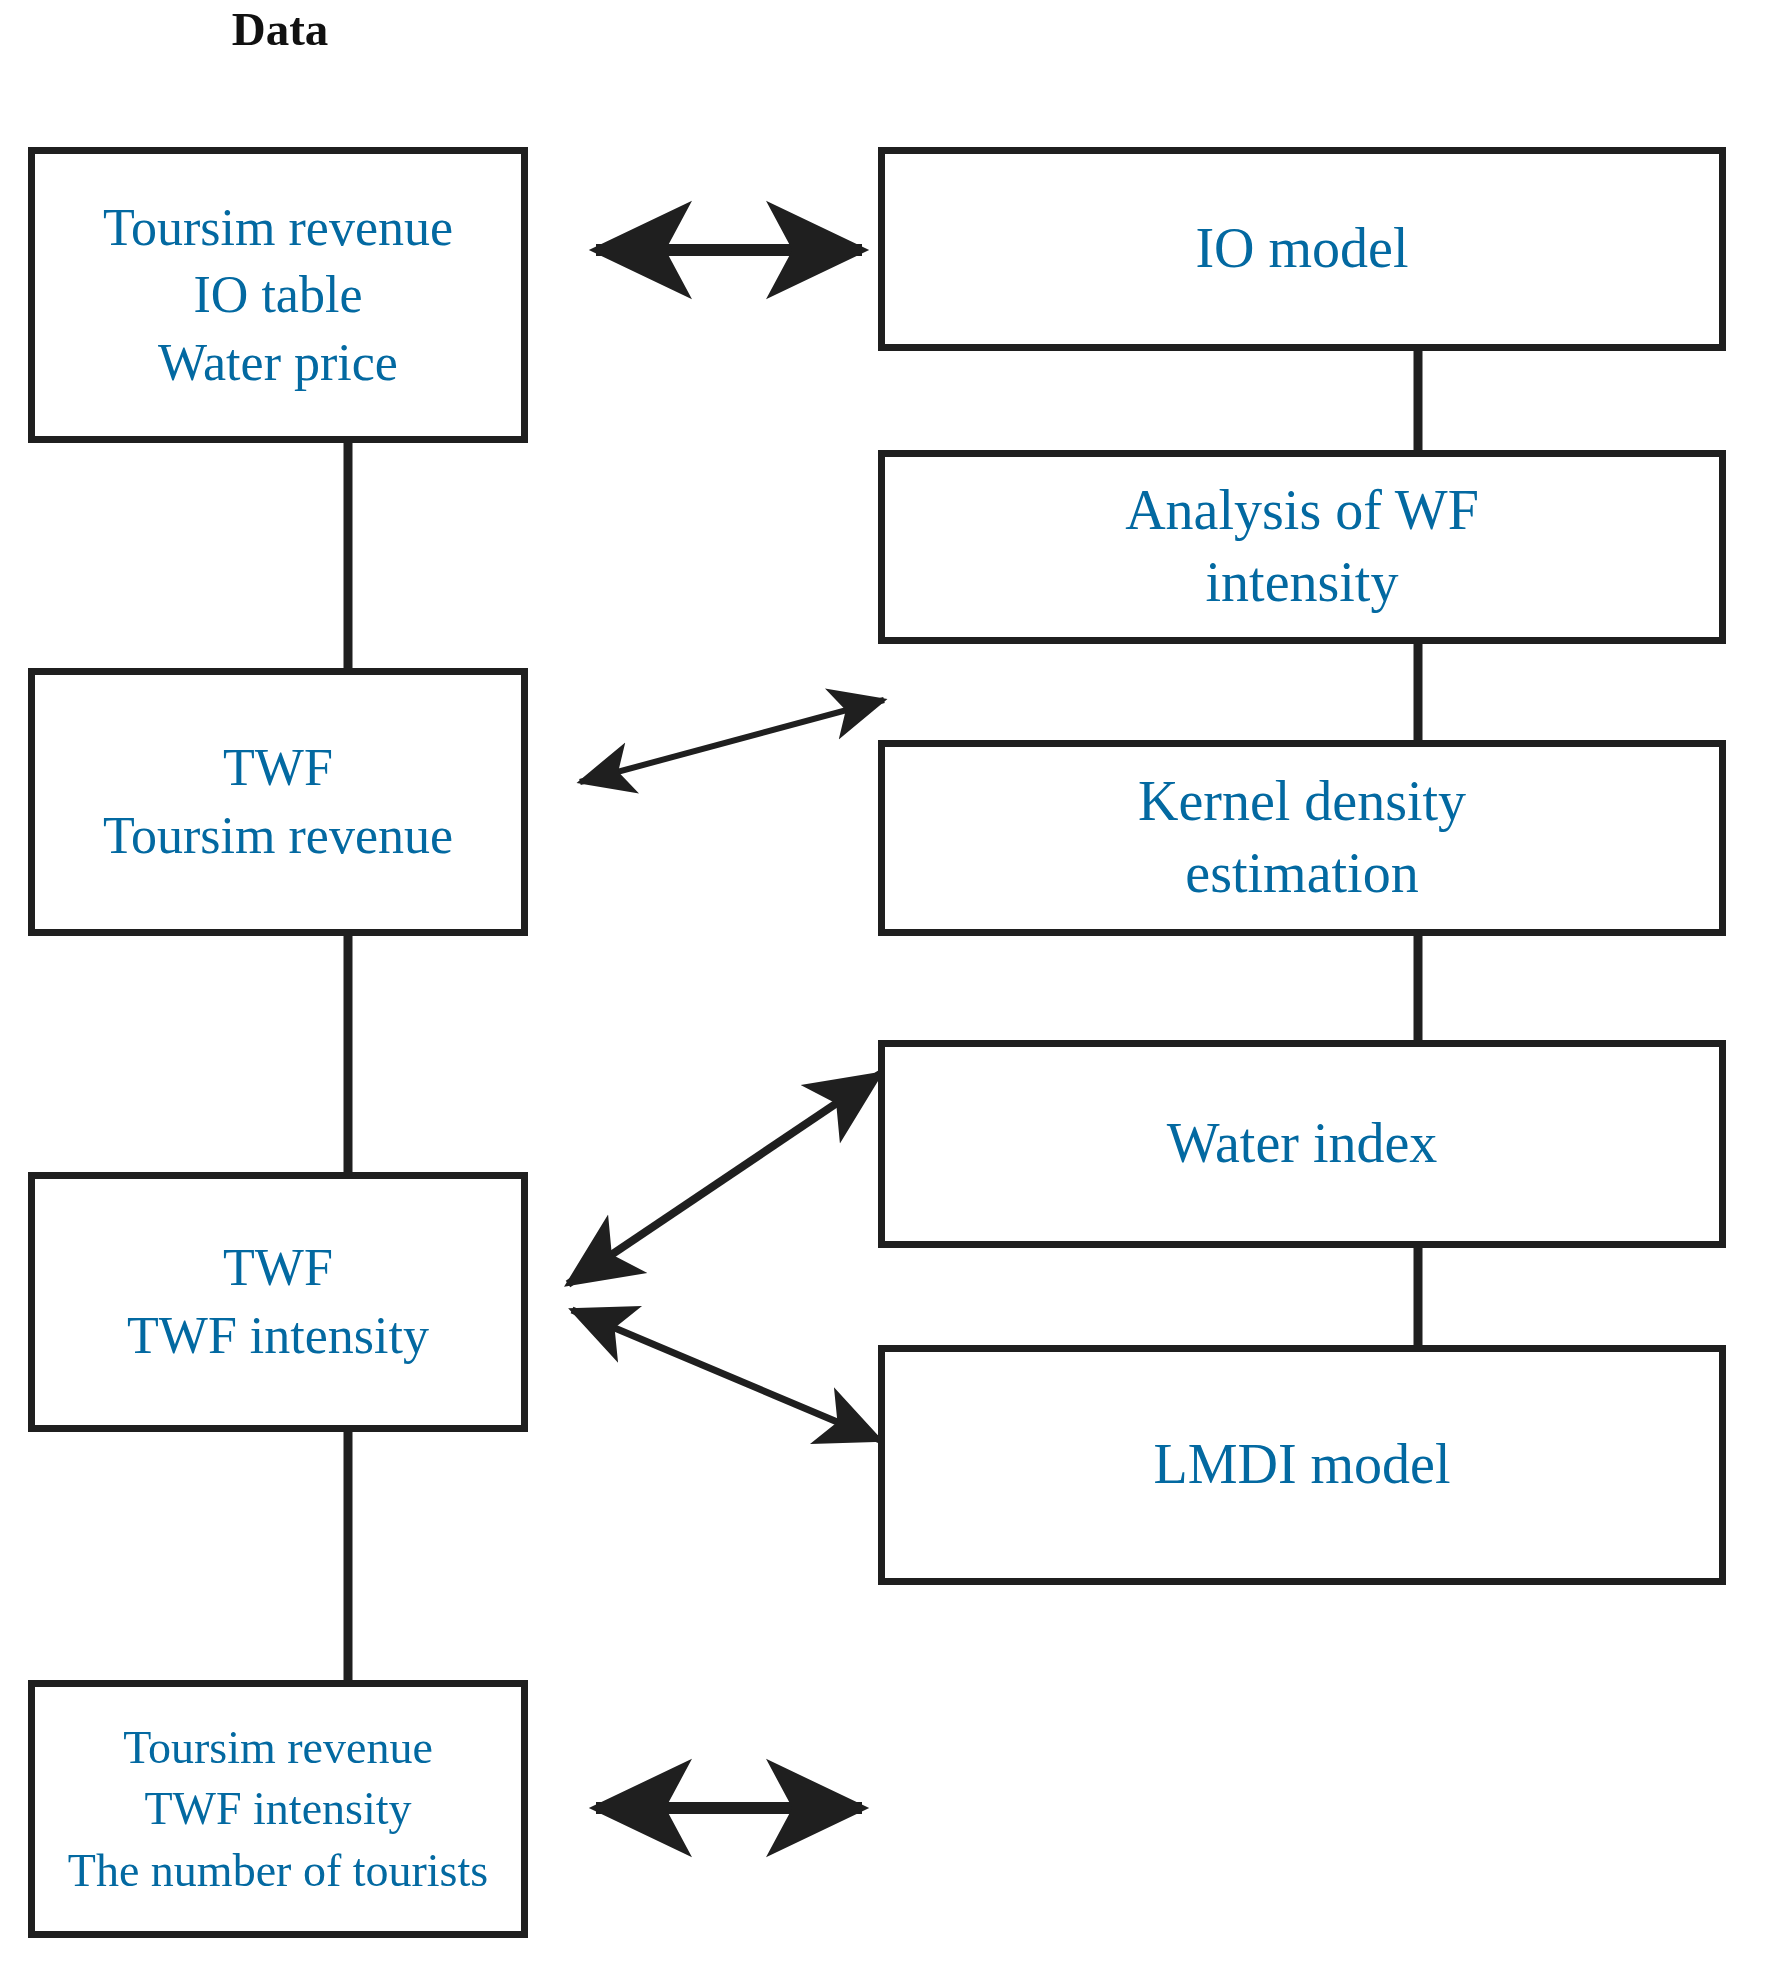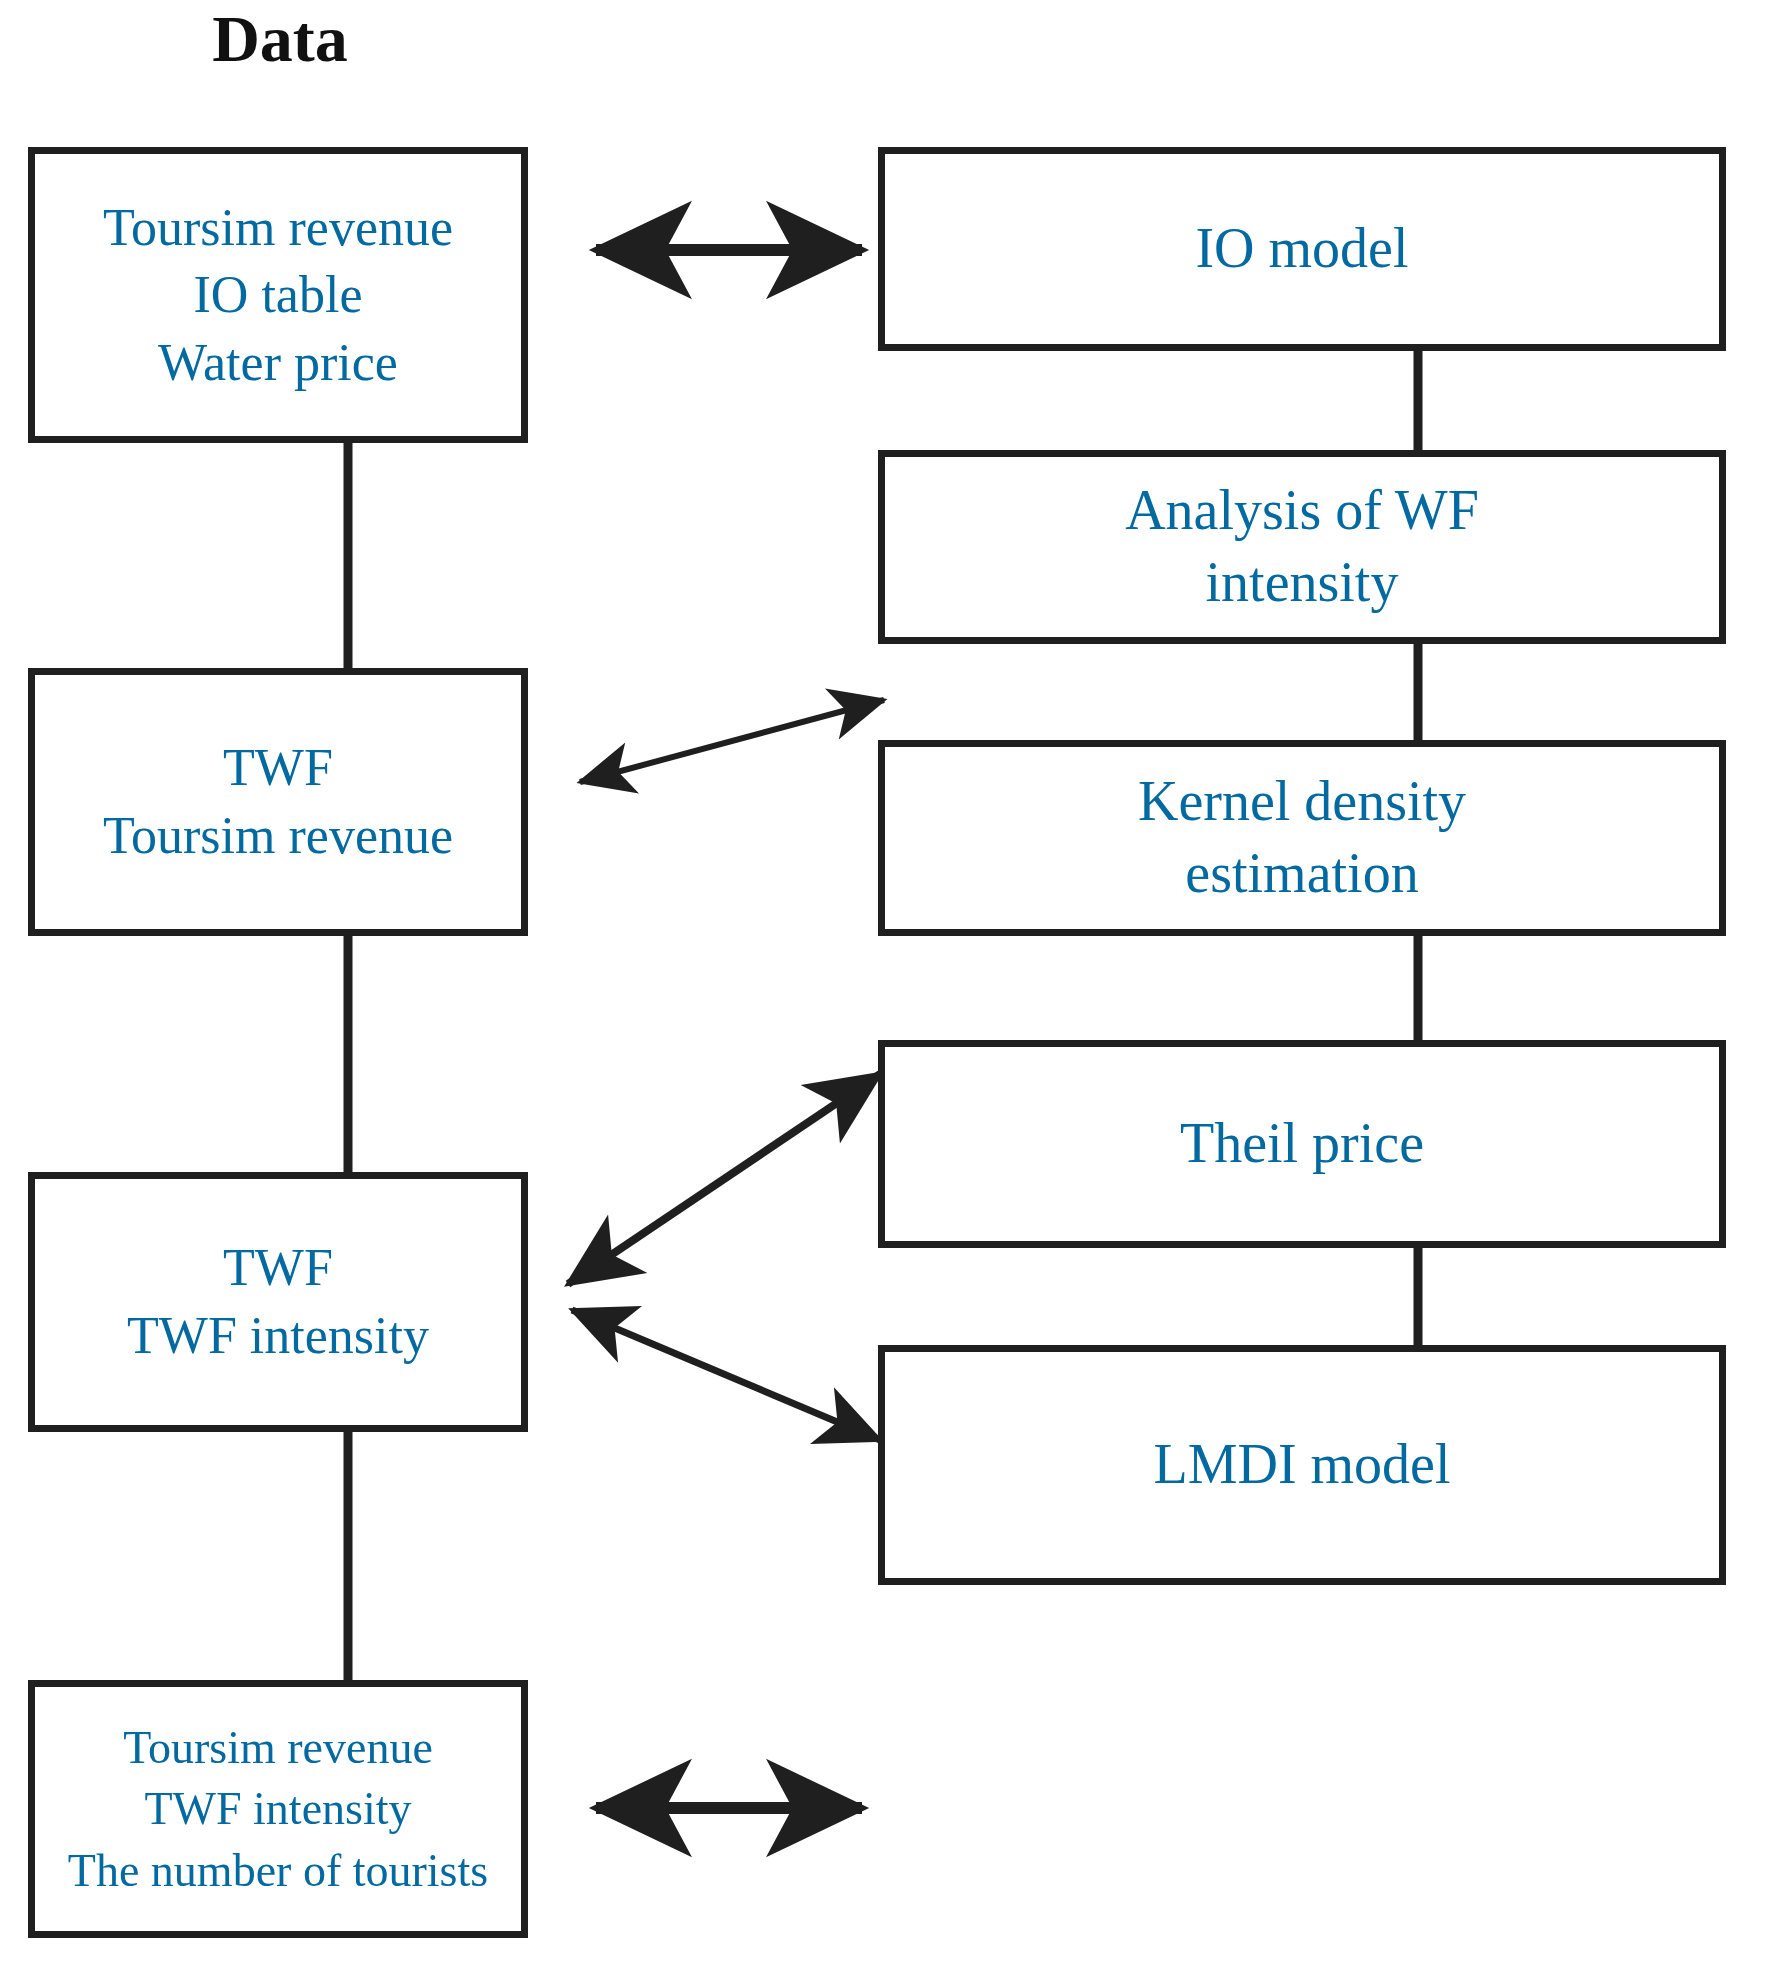--- a/index.html
+++ b/index.html
@@ -15,21 +15,21 @@
     background: #ffffff;
     overflow: hidden;
     font-family: "Liberation Serif", "DejaVu Serif", serif;
     color: #1a1a1a;
   }
   
   .col-header {
     position: absolute;
     font-family: "Liberation Serif", "DejaVu Serif", serif;
     font-weight: bold;
-    font-size: 66px;
+    font-size: 47px;
     line-height: 1;
     color: #111111;
     text-align: center;
     white-space: nowrap;
   }
   #header-data  { left: 130px;  top: 6px;  width: 300px; }
   #header-method{ left: 980px;  top: 6px;  width: 300px; }
 
   
   .node-box {
@@ -158,20 +158,20 @@
     <div class="node-line big">Kernel density</div>
     <div class="node-line big">estimation</div>
   </div>
 
   <div class="node-box" id="box-method-2">
     <div class="node-line big">Analysis of WF</div>
     <div class="node-line big">intensity</div>
   </div>
 
   <div class="node-box" id="box-method-4">
-    <div class="node-line big">Theil price</div>
+    <div class="node-line big">Water index</div>
   </div>
 
   <div class="node-box" id="box-method-5">
     <div class="node-line big">LMDI model</div>
   </div>
 
 </div>
 
 </body></html>

